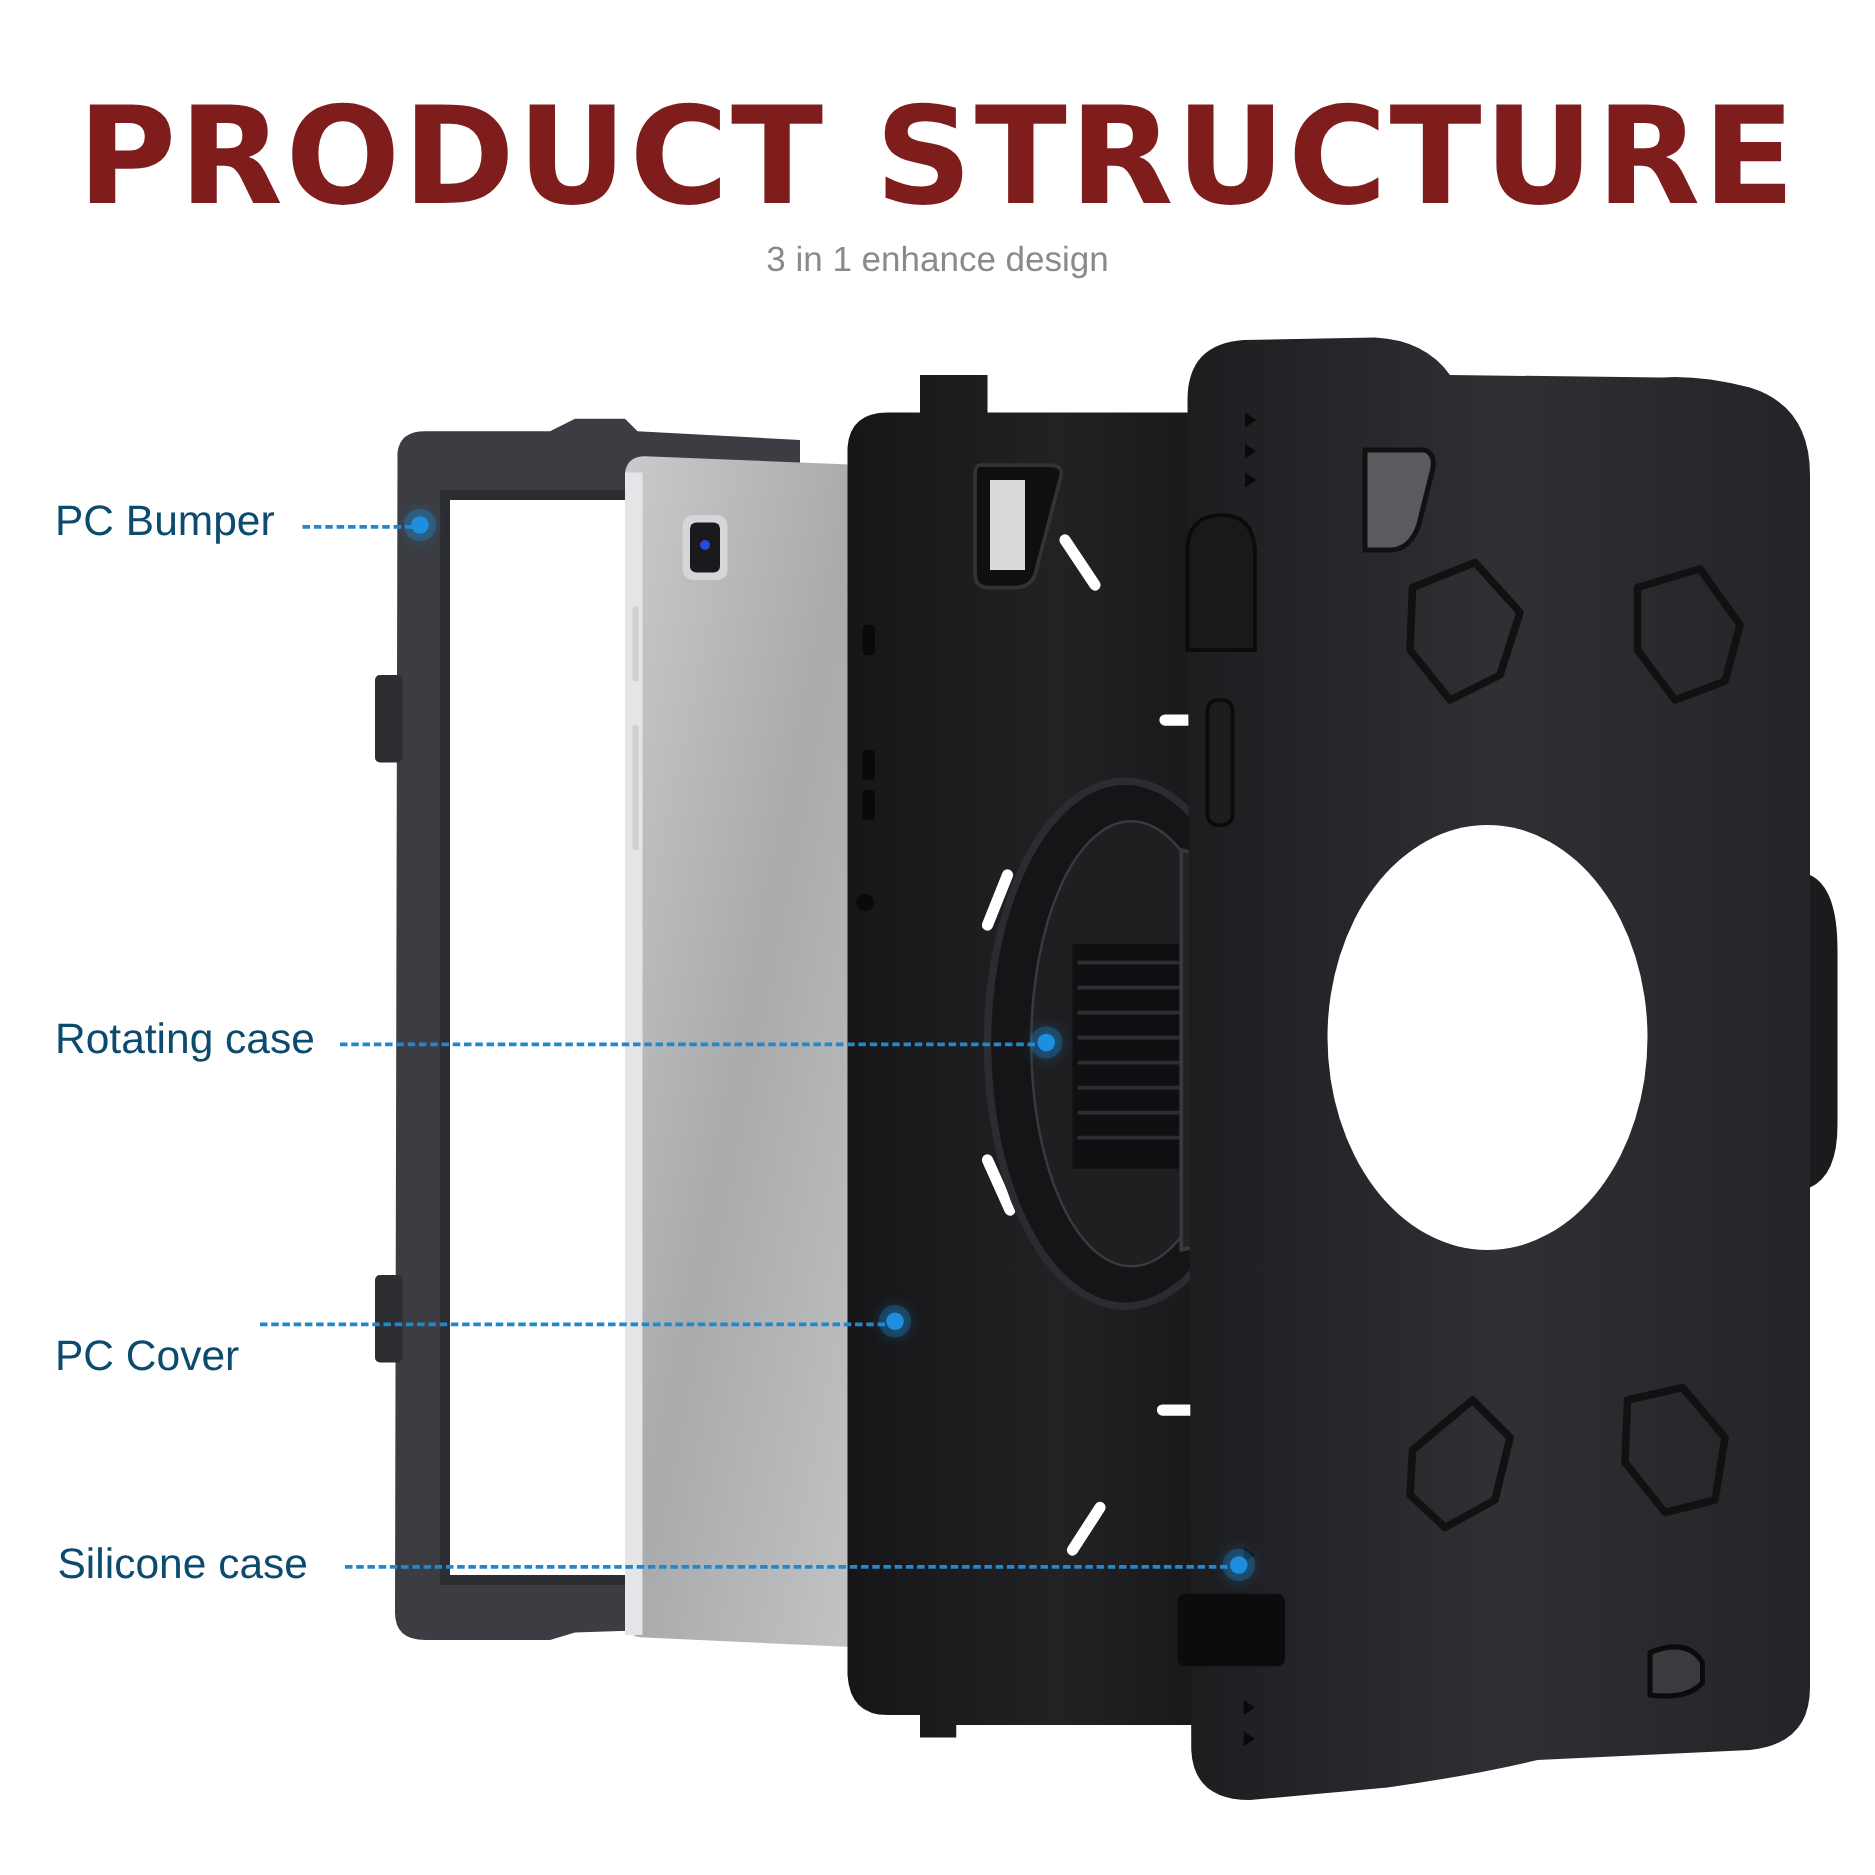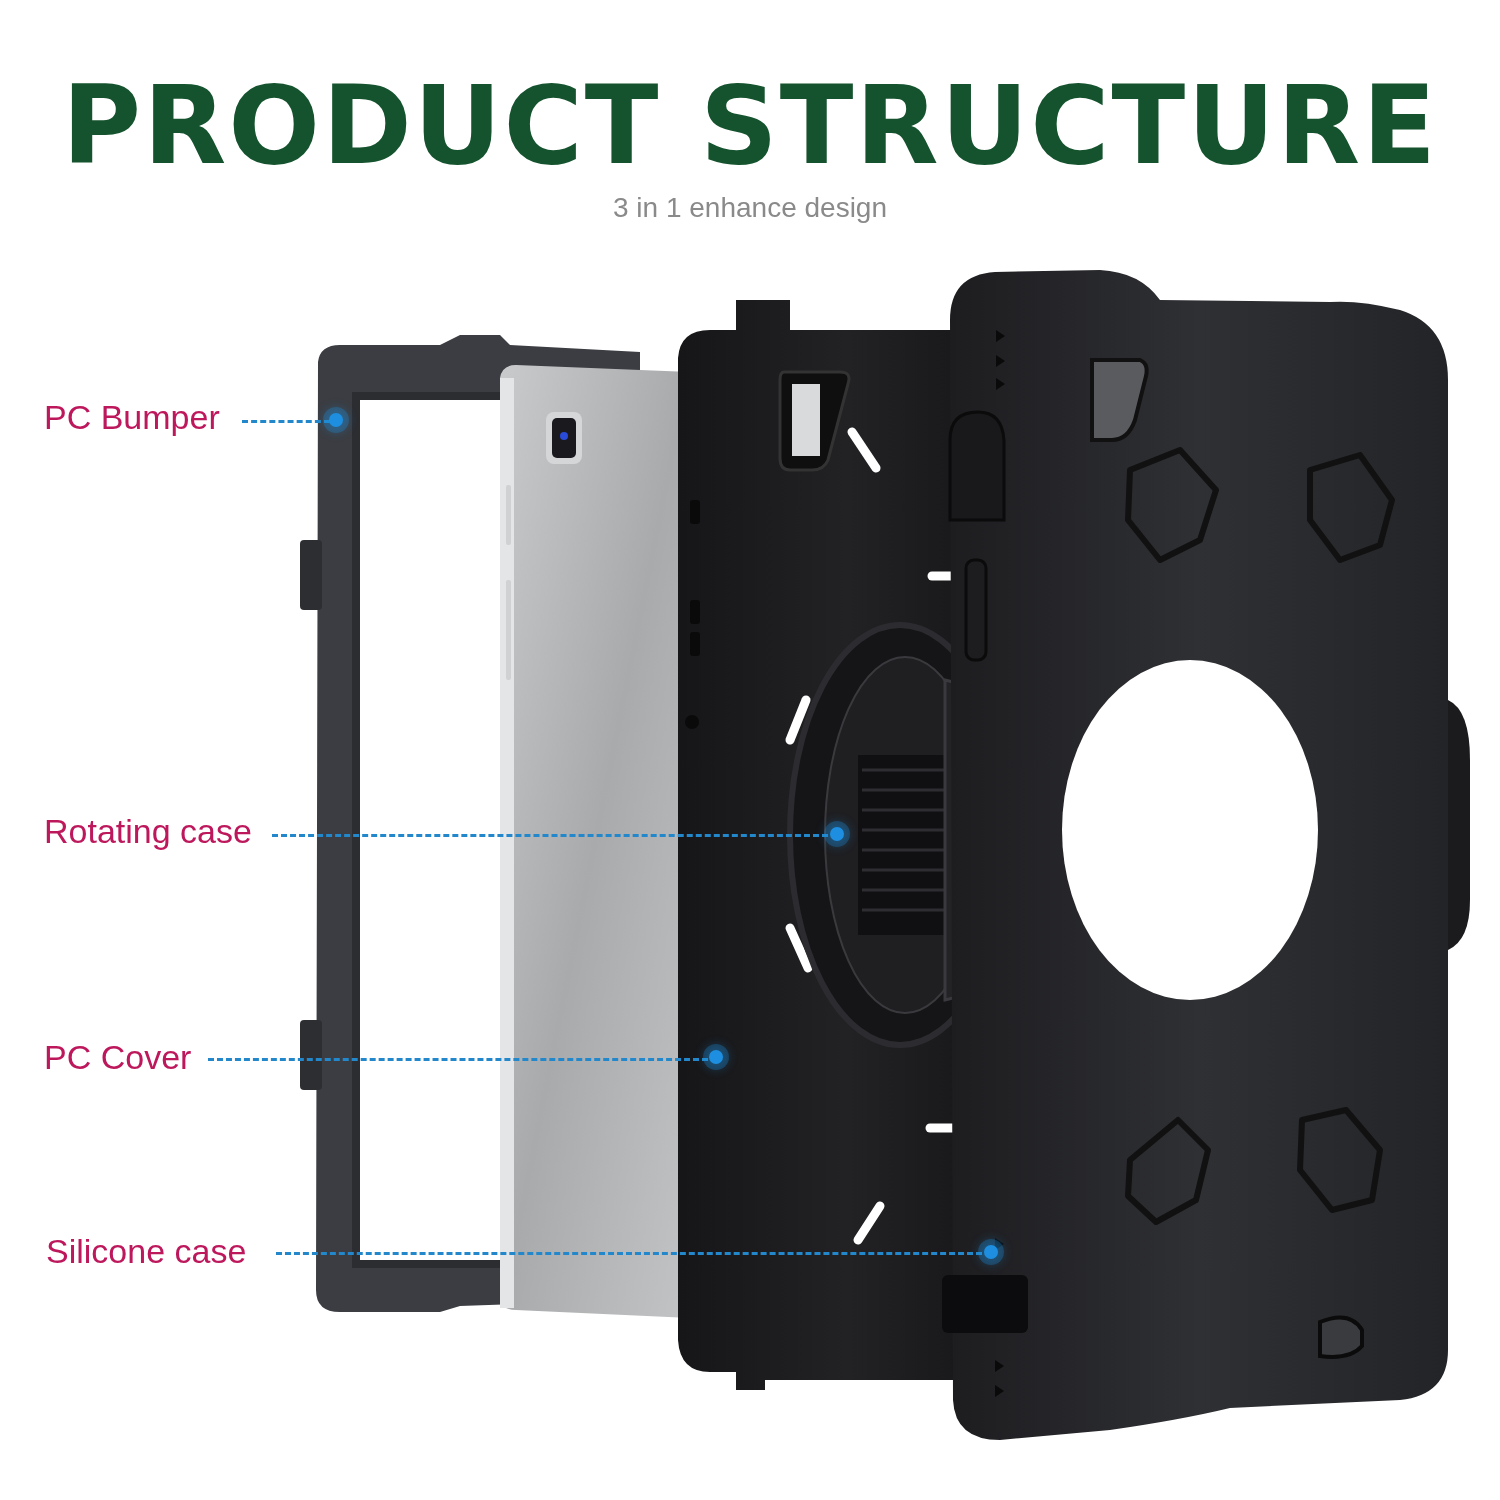--- a/index.html
+++ b/index.html
@@ -1,19 +1,19 @@
 <!DOCTYPE html>
 <html><head>
 <meta charset="utf-8">
 <style>
   html, body { margin: 0; padding: 0; background: #ffffff; }
   body { width: 1500px; height: 1500px; position: relative; overflow: hidden; font-family: "DejaVu Sans", "Liberation Sans", sans-serif; }
-  .title { position: absolute; left: 0; top: 72px; width: 1500px; text-align: center; font-size: 108px; font-weight: bold; letter-spacing: 2px; color: #14532d; line-height: 1; font-family: "DejaVu Sans", sans-serif; }
+  .title { position: absolute; left: 0; top: 72px; width: 1500px; text-align: center; font-size: 108px; font-weight: bold; letter-spacing: 2px; color: #7f1d1d; line-height: 1; font-family: "DejaVu Sans", sans-serif; }
   .subtitle { position: absolute; left: 0; top: 192px; width: 1500px; text-align: center; font-size: 28px; color: #8a8a8a; font-family: "Liberation Sans", sans-serif; }
-  .callout-label { position: absolute; font-size: 34px; color: #be185d; font-family: "Liberation Sans", sans-serif; line-height: 1; white-space: nowrap; background: transparent; }
+  .callout-label { position: absolute; font-size: 34px; color: #0c4a6e; font-family: "Liberation Sans", sans-serif; line-height: 1; white-space: nowrap; background: transparent; }
   .callout-line { position: absolute; height: 0; border-top: 3px dashed #2388cb; z-index: 20; }
   .callout-dot { position: absolute; width: 14px; height: 14px; border-radius: 50%; background: #1e8fe0; box-shadow: 0 0 0 6px rgba(30,143,224,0.28), 0 0 10px 6px rgba(30,143,224,0.25); z-index: 21; }
   .scene { position: absolute; left: 0; top: 0; width: 1500px; height: 1500px; }
   svg { position: absolute; left: 0; top: 0; }
 </style>
 </head>
 <body>
 
 <div class="title">PRODUCT STRUCTURE</div>
 <div class="subtitle">3 in 1 enhance design</div>
@@ -121,19 +121,19 @@
 </div>
 
 <div class="callout-label" style="left:44px; top:400px;">PC Bumper</div>
 <div class="callout-line" style="left:242px; top:420px; width:88px;"></div>
 <div class="callout-dot" style="left:329px; top:413px;"></div>
 
 <div class="callout-label" style="left:44px; top:814px;">Rotating case</div>
 <div class="callout-line" style="left:272px; top:834px; width:556px;"></div>
 <div class="callout-dot" style="left:830px; top:827px;"></div>
 
-<div class="callout-label" style="left:44px; top:1040px;">PC Cover</div>
+<div class="callout-label" style="left:44px; top:1068px;">PC Cover</div>
 <div class="callout-line" style="left:208px; top:1058px; width:500px;"></div>
 <div class="callout-dot" style="left:709px; top:1050px;"></div>
 
 <div class="callout-label" style="left:46px; top:1234px;">Silicone case</div>
 <div class="callout-line" style="left:276px; top:1252px; width:706px;"></div>
 <div class="callout-dot" style="left:984px; top:1245px;"></div>
 
 </body></html>

